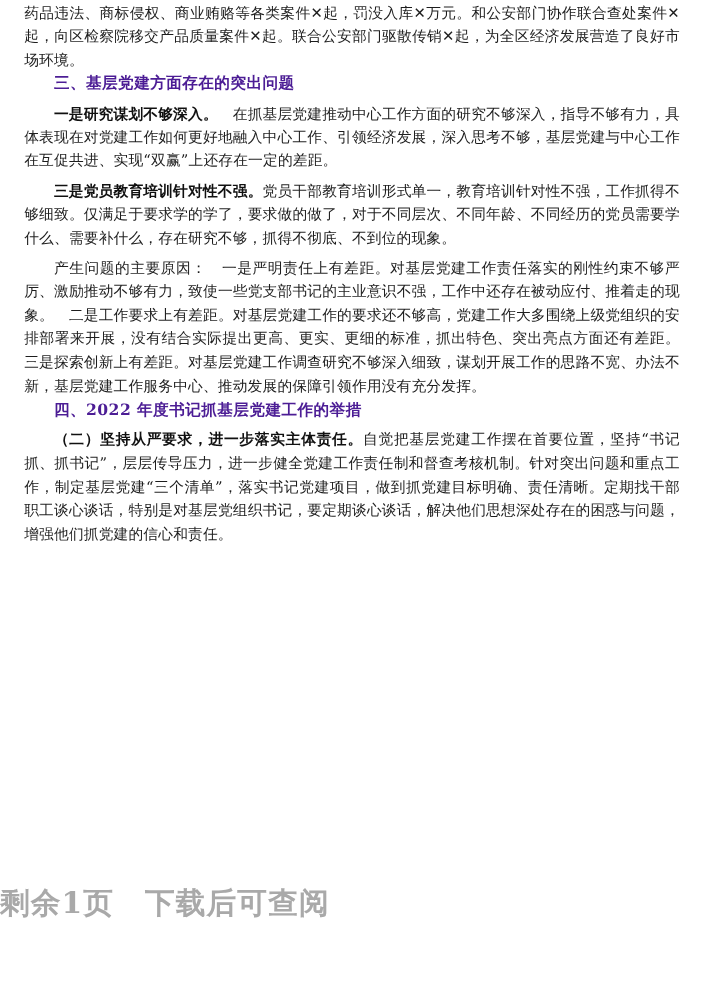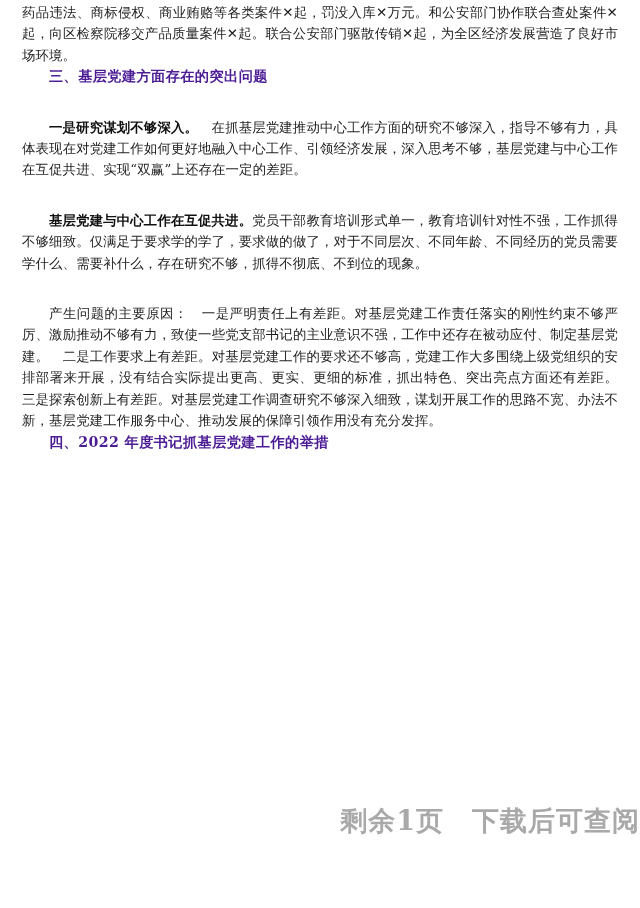--- a/index.html
+++ b/index.html
@@ -41,21 +41,21 @@
     margin: 0 0 0 0;
     letter-spacing: 0.15px;
     color: #1d1d1d;
     text-indent: 0;
     word-break: break-all;
   }
   .para.indent {
     text-indent: 27px;
   }
   .gap-sm { margin-top: 8px; }
-  .gap-md { margin-top: 29px; }
+  .gap-md { margin-top: 6px; }
   .gap-lg { margin-top: 13px; }
 
   .heading {
     font-size: 14.2px;
     line-height: 21.4px;
     font-weight: bold;
     text-indent: 27px;
     margin: 0;
     color: #4c1d95;
     letter-spacing: 0.4px;
@@ -65,21 +65,21 @@
     font-weight: bold;
     color: #101010;
   }
 
   
   #footer-note {
     position: absolute;
     left: 0;
     top: 803px;
     width: 640px;
-    text-align: right;
+    text-align: left;
     font-size: 27px;
     font-weight: bold;
     color: #a9a9a9;
     letter-spacing: 1px;
     font-family: "DejaVu Serif", "Liberation Serif", serif;
     white-space: pre;
   }
 </style>
 </head>
 <body>
@@ -89,26 +89,27 @@
   <div id="doc-body">
 
     <p class="para">药品违法、商标侵权、商业贿赂等各类案件✕起，罚没入库✕万元。和公安部门协作联合查处案件✕起，向区检察院移交产品质量案件✕起。联合公安部门驱散传销✕起，为全区经济发展营造了良好市场环境。</p>
 
     <p class="heading gap-md">三、基层党建方面存在的突出问题</p>
 
 
     <p class="para indent gap-md"><span class="lead">一是研究谋划不够深入。</span><span>　在抓基层党建推动中心工作方面的研究不够深入，指导不够有力，具体表现在对党建工作如何更好地融入中心工作、引领经济发展，深入思考不够，基层党建与中心工作在互促共进、实现“双赢”上还存在一定的差距。</span></p>
 
 
-    <p class="para indent gap-md"><span class="lead">基层党建与中心工作在互促共进。</span><span>党员干部教育培训形式单一，教育培训针对性不强，工作抓得不够细致。仅满足于要求学的学了，要求做的做了，对于不同层次、不同年龄、不同经历的党员需要学什么、需要补什么，存在研究不够，抓得不彻底、不到位的现象。</span></p>
+    <p class="para indent gap-md"><span class="lead">三是党员教育培训针对性不强。</span><span>党员干部教育培训形式单一，教育培训针对性不强，工作抓得不够细致。仅满足于要求学的学了，要求做的做了，对于不同层次、不同年龄、不同经历的党员需要学什么、需要补什么，存在研究不够，抓得不彻底、不到位的现象。</span></p>
 
-    <p class="para indent gap-md">产生问题的主要原因：　一是严明责任上有差距。对基层党建工作责任落实的刚性约束不够严厉、激励推动不够有力，致使一些党支部书记的主业意识不强，工作中还存在被动应付、制定基层党建。　二是工作要求上有差距。对基层党建工作的要求还不够高，党建工作大多围绕上级党组织的安排部署来开展，没有结合实际提出更高、更实、更细的标准，抓出特色、突出亮点方面还有差距。　三是探索创新上有差距。对基层党建工作调查研究不够深入细致，谋划开展工作的思路不宽、办法不新，基层党建工作服务中心、推动发展的保障引领作用没有充分发挥。</p>
+    <p class="para indent gap-md">产生问题的主要原因：　一是严明责任上有差距。对基层党建工作责任落实的刚性约束不够严厉、激励推动不够有力，致使一些党支部书记的主业意识不强，工作中还存在被动应付、推着走的现象。　二是工作要求上有差距。对基层党建工作的要求还不够高，党建工作大多围绕上级党组织的安排部署来开展，没有结合实际提出更高、更实、更细的标准，抓出特色、突出亮点方面还有差距。　三是探索创新上有差距。对基层党建工作调查研究不够深入细致，谋划开展工作的思路不宽、办法不新，基层党建工作服务中心、推动发展的保障引领作用没有充分发挥。</p>
 
     <p class="heading gap-lg">四、2022 年度书记抓基层党建工作的举措</p>
 
 
+    <p class="para indent gap-md"><span class="lead">（二）坚持从严要求，进一步落实主体责任。</span><span>自觉把基层党建工作摆在首要位置，坚持“书记抓、抓书记”，层层传导压力，进一步健全党建工作责任制和督查考核机制。针对突出问题和重点工作，制定基层党建“三个清单”，落实书记党建项目，做到抓党建目标明确、责任清晰。定期找干部职工谈心谈话，特别是对基层党组织书记，要定期谈心谈话，解决他们思想深处存在的困惑与问题，增强他们抓党建的信心和责任。</span></p>
 
 
   </div>
 
   <div id="footer-note">剩余1页　下载后可查阅</div>
 
 </div>
 
 </body></html>

